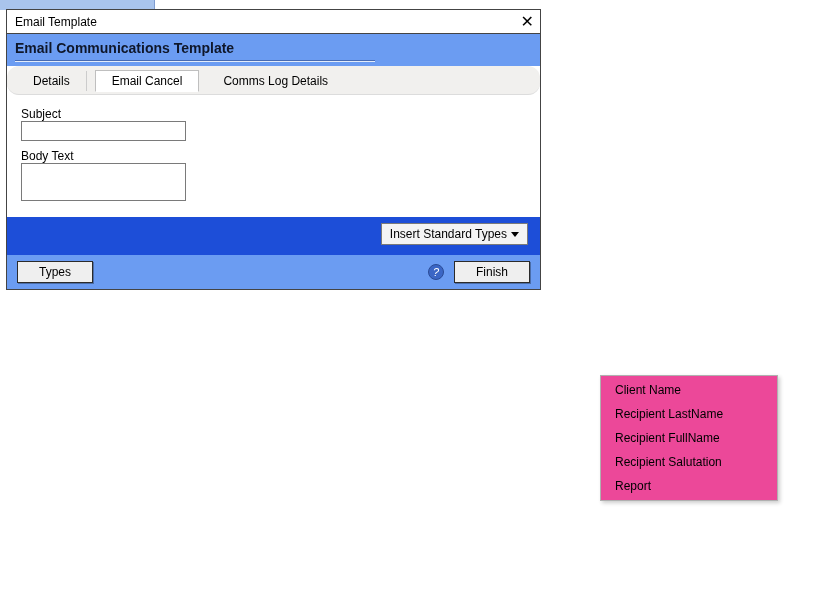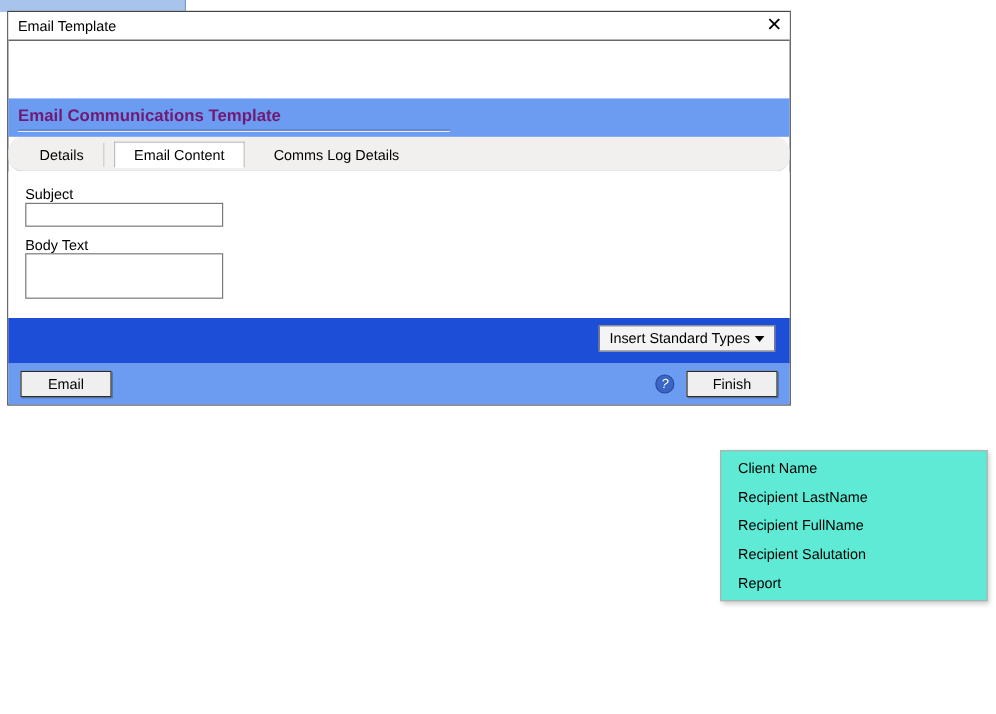--- a/index.html
+++ b/index.html
@@ -20,40 +20,39 @@
     top: 0;
     width: 155px;
     height: 10px;
     background: #a9c4ec;
     border-right: 1px solid #7f9cd0;
   }
   .window {
     position: absolute;
     left: 6px;
     top: 9px;
-    width: 653px;
+    width: 535px;
     background: #fff;
     border: 1px solid #444;
   }
   .titlebar {
     height: 24px;
     border-bottom: 1px solid #444;
     display: flex;
     align-items: center;
     justify-content: space-between;
     padding: 0 6px 0 8px;
     background: #fff;
   }
   .close-x { font-size: 16px; line-height: 1; cursor: default; }
   .banner {
     background: #6b9cf2;
     padding: 6px 8px 10px 8px;
-    color: #701a75;
+    color: #0f172a;
     position: relative;
-    margin-top: 48px;
   }
   .banner-title { font-weight: bold; font-size: 14px; }
   .banner-underline {
     position: absolute;
     left: 8px;
     bottom: 4px;
     width: 360px;
     border-bottom: 1px solid #e3ecfb;
     border-top: 1px solid #476bb3;
     height: 0;
@@ -169,22 +168,22 @@
     align-items: center;
     justify-content: center;
     color: #fff;
     font-size: 11px;
     font-style: italic;
   }
   .dropdown-menu {
     position: absolute;
     left: 600px;
     top: 375px;
-    width: 223px;
-    background: #5eead4;
+    width: 178px;
+    background: #ec4899;
     border: 1px solid #b0b0b0;
     box-shadow: 2px 2px 4px rgba(0,0,0,.2);
     padding: 2px 0;
   }
   .menu-item {
     padding: 5px 14px;
     font-size: 12px;
     cursor: default;
   }
 </style>
@@ -203,21 +202,21 @@
   <div class="banner">
     <span class="banner-title">Email Communications Template</span>
     <div class="banner-underline"></div>
   </div>
 
   <div class="tabs-row">
     <div class="tab">
       <span>Details</span>
     </div>
     <div class="tab active">
-      <span>Email Content</span>
+      <span>Email Cancel</span>
     </div>
     <div class="tab">
       <span>Comms Log Details</span>
     </div>
   </div>
 
 
   <div class="form-area">
     <div class="form-row">
       <div class="form-label">Subject</div>
@@ -230,21 +229,21 @@
   </div>
 
   <div class="insert-row">
     <div class="insert-btn">
       <span>Insert Standard Types</span>
       <span class="caret-down"></span>
     </div>
   </div>
 
   <div class="footer">
-    <button class="btn">Email</button>
+    <button class="btn">Types</button>
     <div class="footer-spacer"></div>
     <span class="help-circle">?</span>
     <button class="btn">Finish</button>
   </div>
 
 </div>
 
 <div class="dropdown-menu">
   <div class="menu-item">Client Name</div>
   <div class="menu-item">Recipient LastName</div>

